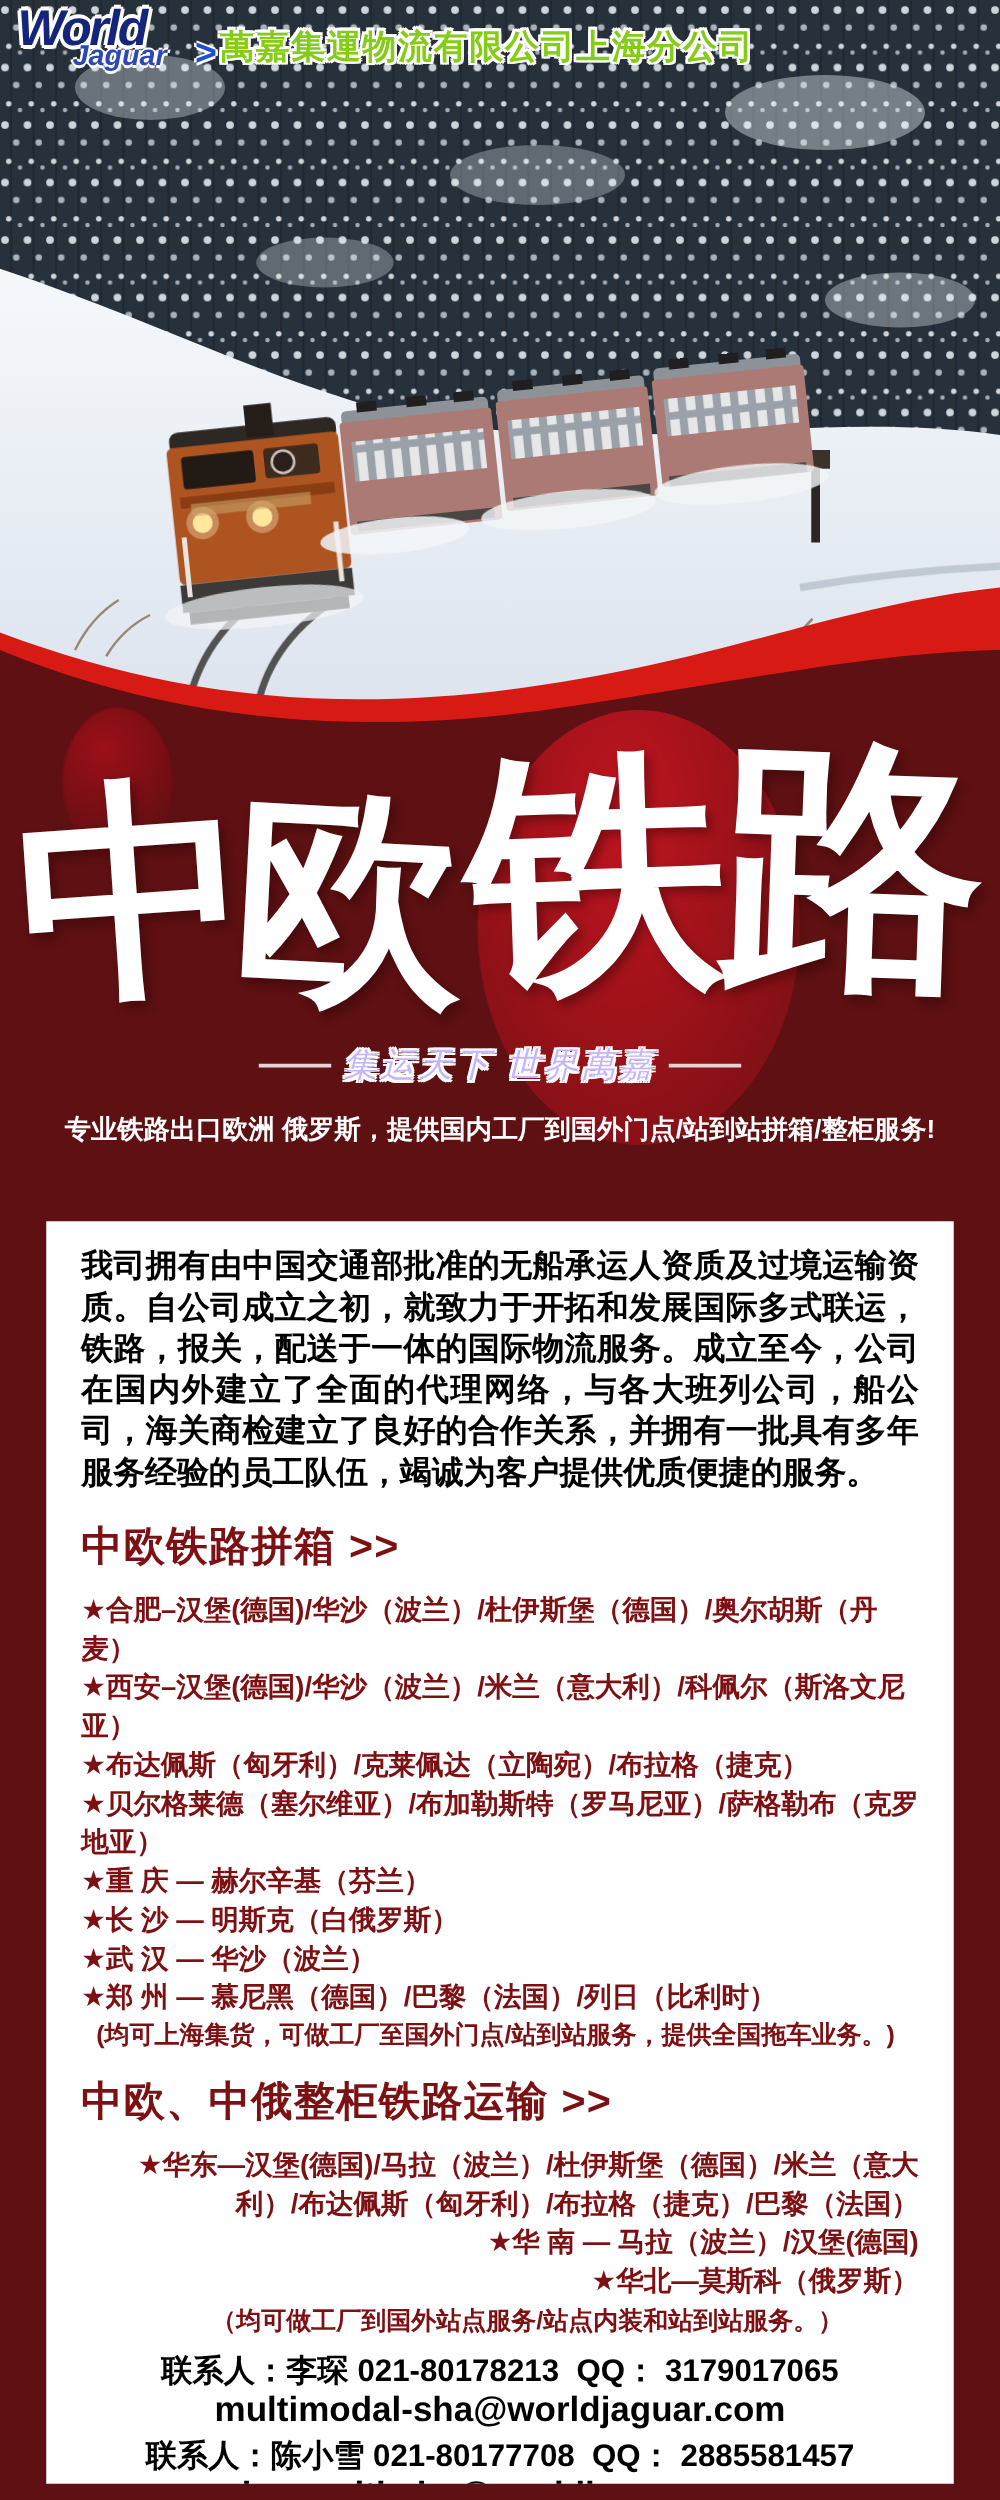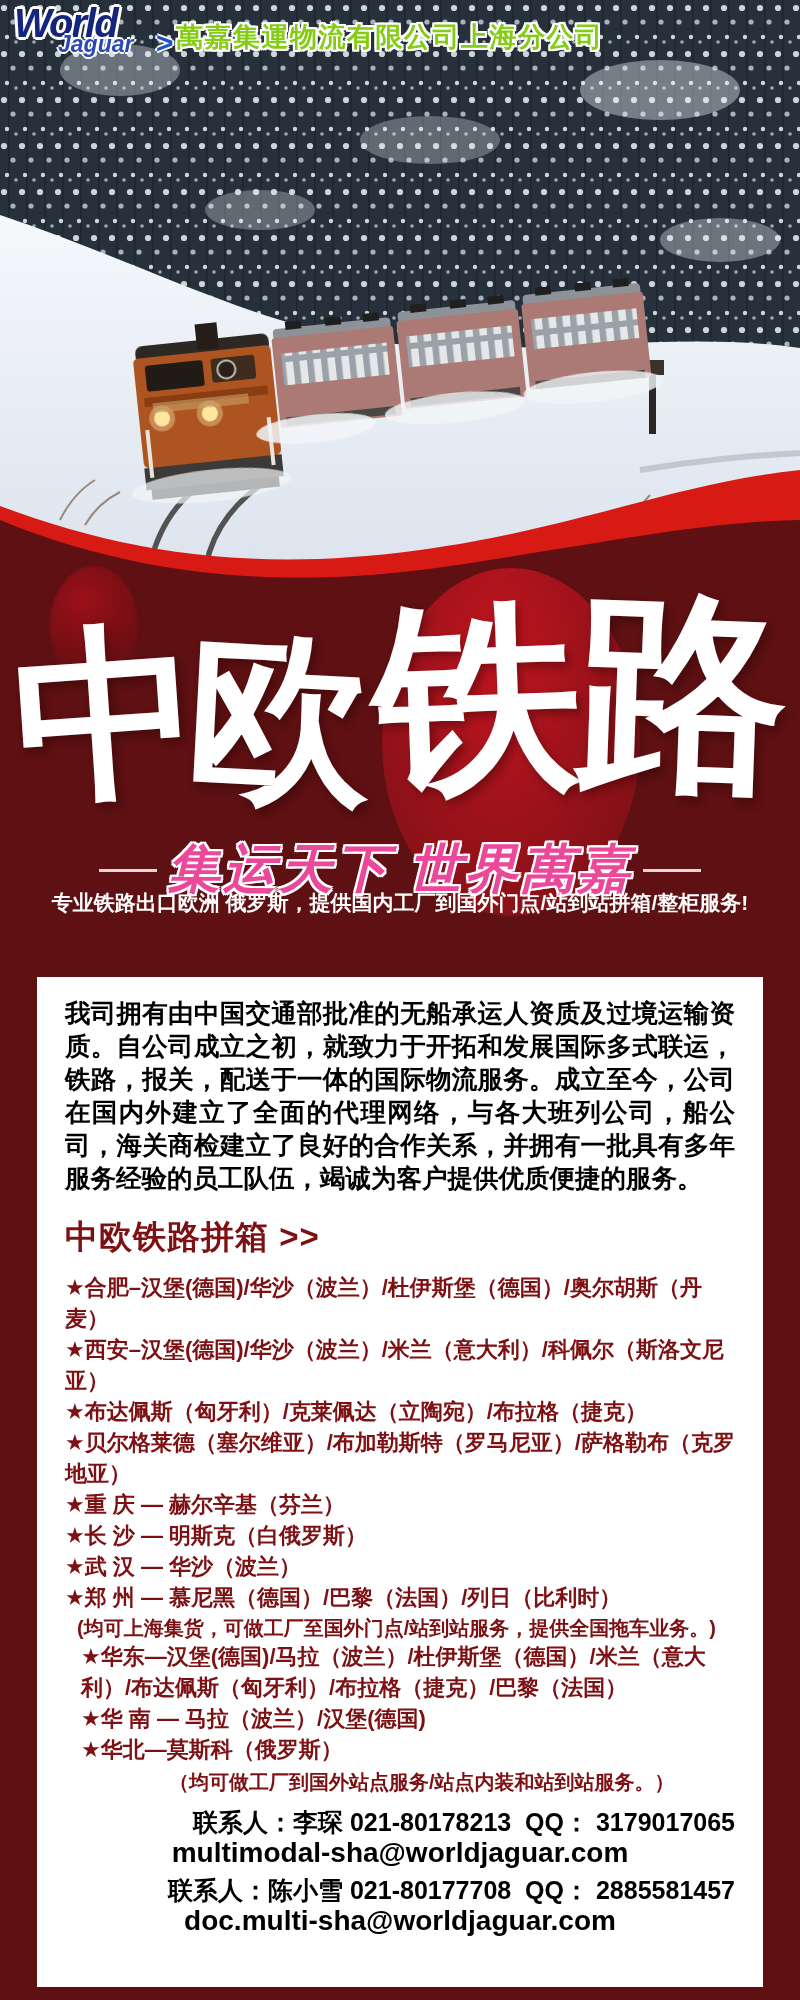--- a/index.html
+++ b/index.html
@@ -38,39 +38,39 @@
   .title{position:absolute;top:592px;left:0;width:800px;z-index:3;display:flex;justify-content:center;
       align-items:flex-start;color:#fff;font-weight:900;}
   .title span{line-height:1;text-shadow:4px 5px 8px rgba(30,0,0,.35);}
   .title span:nth-child(1){font-size:186px;transform:rotate(-4deg) translateY(30px);margin-right:-8px;}
   .title span:nth-child(2){font-size:184px;transform:rotate(3deg) translateY(34px);margin-right:0px;}
   .title span:nth-child(3){font-size:206px;transform:rotate(-2deg) translateY(4px);margin-right:-4px;}
   .title span:nth-child(4){font-size:212px;transform:rotate(2deg) translateY(-4px);}
   .tagline{position:absolute;top:834px;left:0;width:800px;z-index:3;display:flex;justify-content:center;
       align-items:center;gap:10px;}
   .tagline .rule{width:58px;height:3px;background:#e5d6d4;}
-  .tagline .text{font-size:53px;font-weight:700;font-style:italic;color:#ec4899;letter-spacing:3px;
+  .tagline .text{font-size:27px;font-weight:400;font-style:italic;color:#c4b5fd;letter-spacing:3px;
       text-shadow:-2px 0 #fff,2px 0 #fff,0 -2px #fff,0 2px #fff,-2px -2px #fff,2px -2px #fff,-2px 2px #fff,2px 2px #fff;}
   .slogan{position:absolute;top:889px;left:0;width:800px;z-index:3;text-align:center;color:#fff;
       font-weight:800;font-size:21px;letter-spacing:0;}
 
   
   .card{position:absolute;left:37px;top:977px;width:726px;height:1010px;background:#fff;z-index:3;
       box-sizing:border-box;padding:20px 28px 0;overflow:hidden;}
   .intro{margin:0;font-size:25.5px;line-height:33px;font-weight:700;color:#000;text-align:justify;}
   .sec-title{margin:20px 0 12px;font-size:33px;font-weight:900;color:#7c1013;letter-spacing:1px;}
   .sec-title.second{margin-top:18px;}
   .route-list{list-style:none;margin:0;padding:0;color:#7c1013;font-weight:700;font-size:22px;line-height:31px;}
-  .route-list.indent{padding-left:16px;}
+  .route-list.indent{padding-left:16px;text-align:right;}
   .note{margin:2px 0 0;font-size:20px;line-height:26px;font-weight:700;color:#7c1013;}
   .note.n1{padding-left:12px;}
   .note.n2{padding-left:104px;margin-top:4px;}
   .contacts{margin-top:12px;text-align:center;color:#000;}
   .contact-group{margin-bottom:7px;}
-  .contact-line{font-size:25px;font-weight:800;line-height:30px;text-align:right;}
+  .contact-line{font-size:25px;font-weight:800;line-height:30px;}
   .contact-email{font-size:28px;font-weight:800;line-height:31px;}
 </style>
 </head>
 <body>
 
 <div class="poster">
 
   <svg class="photo" width="800" height="565" viewBox="0 0 800 565">
     <defs>
       <pattern id="forest" width="18" height="46" patternUnits="userSpaceOnUse">
@@ -213,20 +213,21 @@
       <li>★西安–汉堡(德国)/华沙（波兰）/米兰（意大利）/科佩尔（斯洛文尼亚）</li>
       <li>★布达佩斯（匈牙利）/克莱佩达（立陶宛）/布拉格（捷克）</li>
       <li>★贝尔格莱德（塞尔维亚）/布加勒斯特（罗马尼亚）/萨格勒布（克罗地亚）</li>
       <li>★重 庆 — 赫尔辛基（芬兰）</li>
       <li>★长 沙 — 明斯克（白俄罗斯）</li>
       <li>★武 汉 — 华沙（波兰）</li>
       <li>★郑 州 — 慕尼黑（德国）/巴黎（法国）/列日（比利时）</li>
     </ul>
     <p class="note n1">(均可上海集货，可做工厂至国外门点/站到站服务，提供全国拖车业务。)</p>
 
+    <h2 class="sec-title second">中欧、中俄整柜铁路运输 &gt;&gt;</h2>
     <ul class="route-list indent">
       <li>★华东—汉堡(德国)/马拉（波兰）/杜伊斯堡（德国）/米兰（意大利）/布达佩斯（匈牙利）/布拉格（捷克）/巴黎（法国）</li>
       <li>★华 南 — 马拉（波兰）/汉堡(德国)</li>
       <li>★华北—莫斯科（俄罗斯）</li>
     </ul>
     <p class="note n2">（均可做工厂到国外站点服务/站点内装和站到站服务。）</p>
 
     <div class="contacts">
       <div class="contact-group">
         <div class="contact-line">联系人：李琛 021-80178213&nbsp;&nbsp;QQ：&nbsp;3179017065</div>

